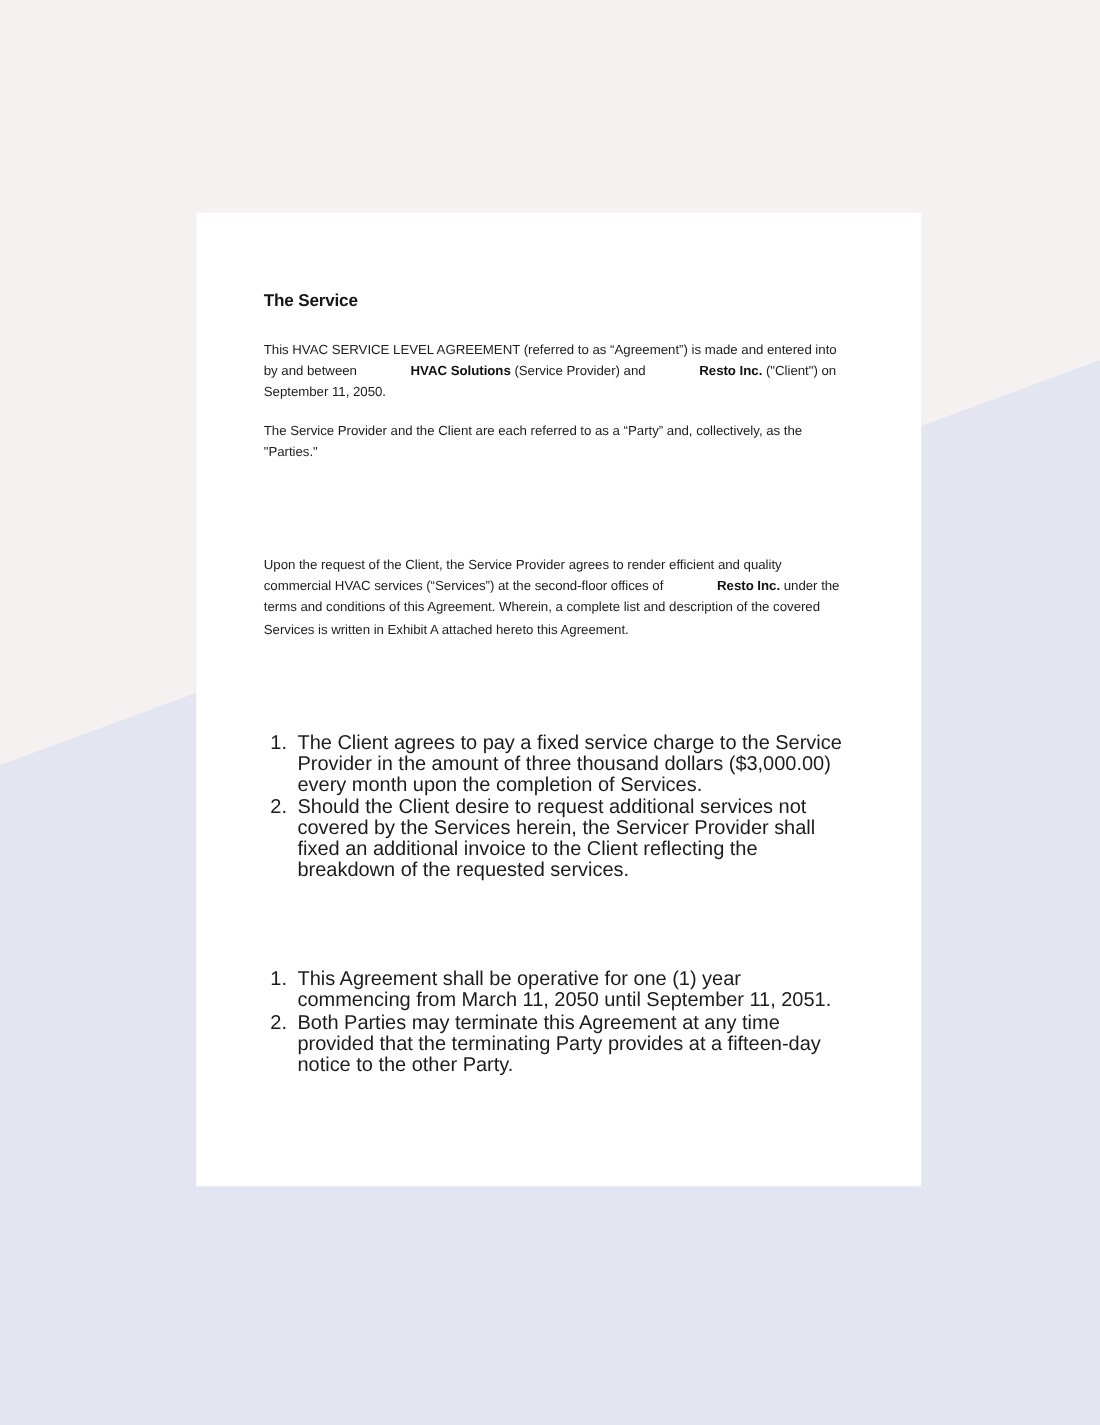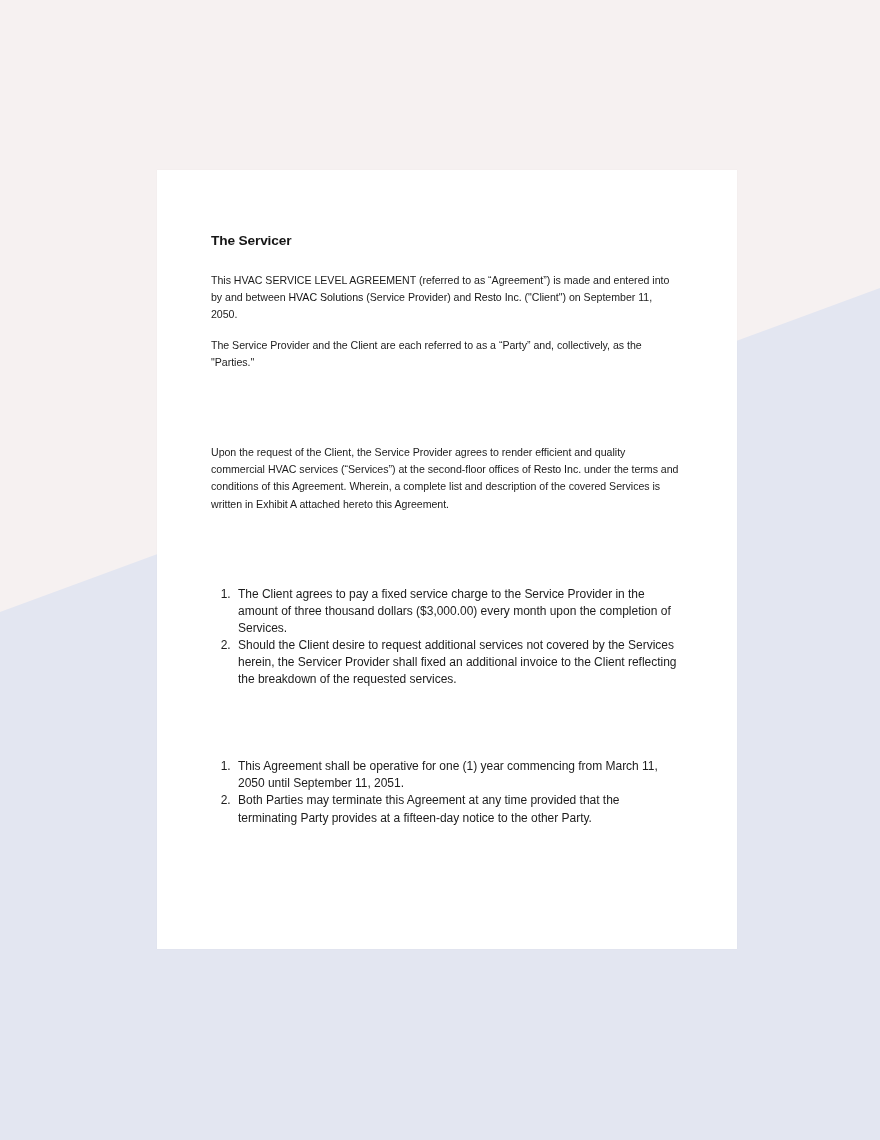--- a/index.html
+++ b/index.html
@@ -64,33 +64,34 @@
     margin: 0;
     font-size: 10.6px;
     font-weight: normal;
     color: #1c1c1c;
     line-height: 17.1px;
     letter-spacing: -0.02px;
     text-align: left;
   }
 
   p.body-text b {
-    font-weight: normal;
+    font-weight: bold;
     color: #111111;
+    margin-left: 40px;
   }
 
   ol.clause-list {
     margin: 0;
     padding: 0 0 0 23px;
     list-style-position: outside;
     list-style-type: decimal;
   }
 
   ol.clause-list li {
-    font-size: 12px;
+    font-size: 16px;
     color: #1c1c1c;
     line-height: 17.1px;
     letter-spacing: -0.02px;
     padding-left: 4px;
     margin: 0;
   }
 
   
   .gap-heading-to-body { height: 22px; }
   .gap-para { height: 14px; }
@@ -100,21 +101,21 @@
 </head>
 <body>
 
 <div id="canvas">
 
   <div class="bg-band-blue"></div>
 
   <div class="page">
     <div class="page-inner">
 
-      <h2 class="section-heading">The Servicer</h2>
+      <h2 class="section-heading">The Service</h2>
       <div class="gap-heading-to-body"></div>
       <p class="body-text">This HVAC SERVICE LEVEL AGREEMENT (referred to as “Agreement”) is made and entered into by and between <b>HVAC Solutions</b> (Service Provider) and <b>Resto Inc.</b> ("Client") on September 11, 2050.</p>
       <div class="gap-para"></div>
       <p class="body-text">The Service Provider and the Client are each referred to as a “Party” and, collectively, as the "Parties."</p>
 
       <div class="gap-section"></div>
 
       <div class="gap-heading-to-body"></div>
       <p class="body-text">Upon the request of the Client, the Service Provider agrees to render efficient and quality commercial HVAC services (“Services”) at the second-floor offices of <b>Resto Inc.</b> under the terms and conditions of this Agreement. Wherein, a complete list and description of the covered Services is written in Exhibit A attached hereto this Agreement.</p>
 

